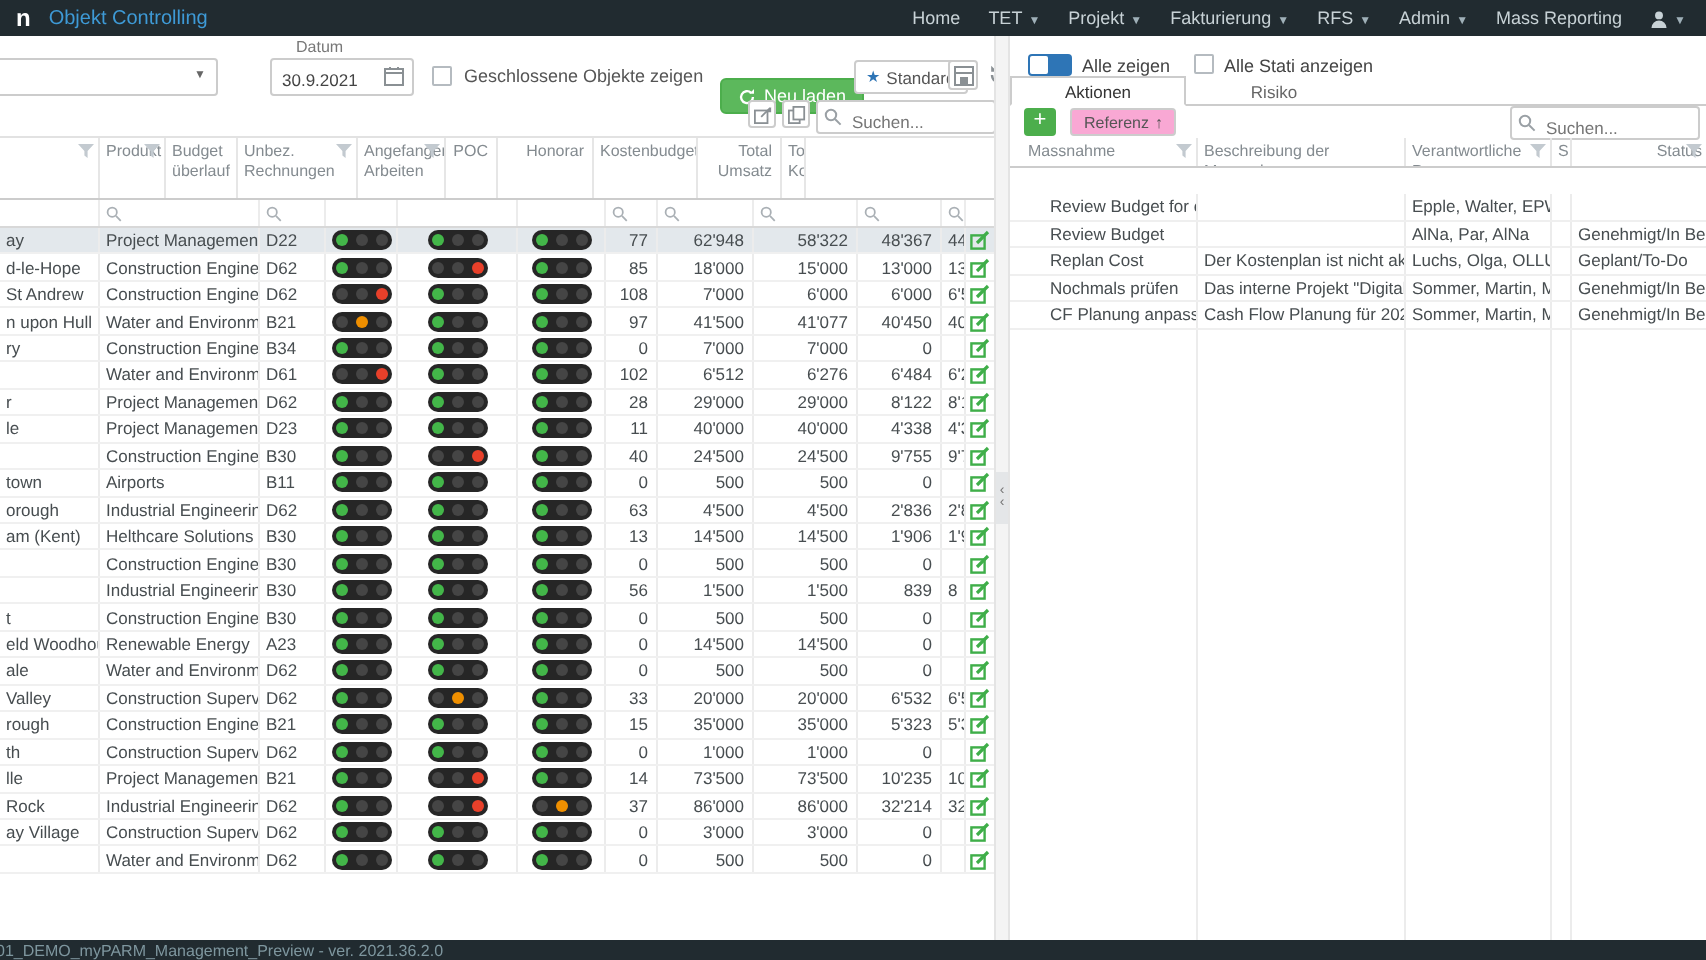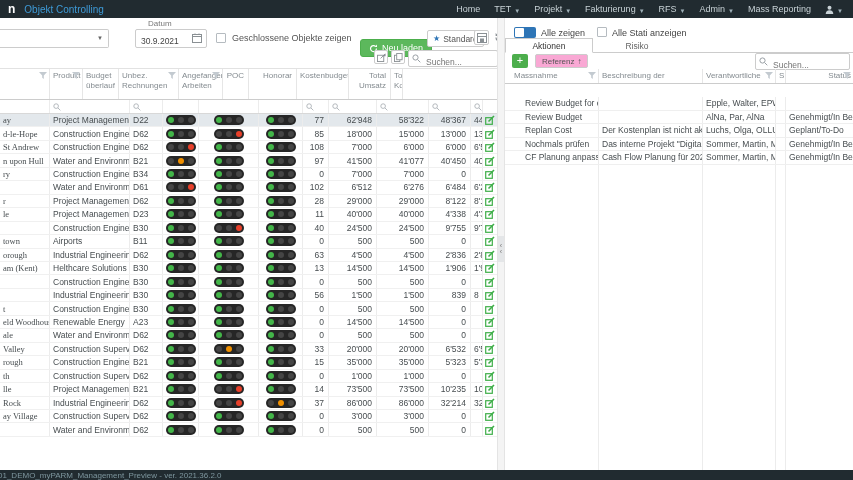--- a/index.html
+++ b/index.html
@@ -53,21 +53,21 @@
   #left-search{left:408px;top:2px;width:88px;}
   
   #lhead{position:absolute;left:0;top:20px;width:497px;height:32px;border-top:1px solid #e2e2e2;border-bottom:1px solid #ccc;display:flex;box-sizing:border-box;}
   .hc{position:relative;box-sizing:border-box;border-right:1px solid #e6e6e6;padding:2px 2px 0 3px;
       font-size:8px;color:#848b90;line-height:9.5px;overflow:hidden;}
   .hc .fun{position:absolute;right:2px;top:3px;}
   .hc.num{text-align:right;padding-right:4px;}
   #lsearchrow{position:absolute;left:0;top:52px;width:497px;height:14px;border-bottom:1px solid #d8d8d8;display:flex;box-sizing:border-box;}
   .sc{box-sizing:border-box;border-right:1px solid #ececec;display:flex;align-items:center;padding-left:3px;}
   
-  .w0{width:50px;font-family:Liberation Serif, serif;} .w1{width:80px;} .w2{width:33px;} .w3{width:36px;} .w4{width:60px;}
+  .w0{width:50px;} .w1{width:80px;} .w2{width:33px;} .w3{width:36px;} .w4{width:60px;}
   .w5{width:44px;} .w6{width:26px;} .w7{width:48px;} .w8{width:52px;} .w9{width:42px;}
   .w10{width:12px;} .w11{width:14px;border-right:none !important;}
   
   #lbody{position:absolute;left:0;top:66px;width:497px;height:323px;overflow:hidden;}
   .lrow{display:flex;height:13.458px;box-sizing:border-box;border-bottom:1px solid #f0f0f0;background:#fff;}
   .lrow.sel{background:#e3e8ec;}
   .c{box-sizing:border-box;height:100%;border-right:1px solid #ececec;display:flex;align-items:center;
      overflow:hidden;white-space:nowrap;font-size:8.5px;color:#474d50;padding-left:3px;}
   .c.num{justify-content:flex-end;padding-right:4px;padding-left:0;}
   .c.ctr{justify-content:center;padding-left:0;}

